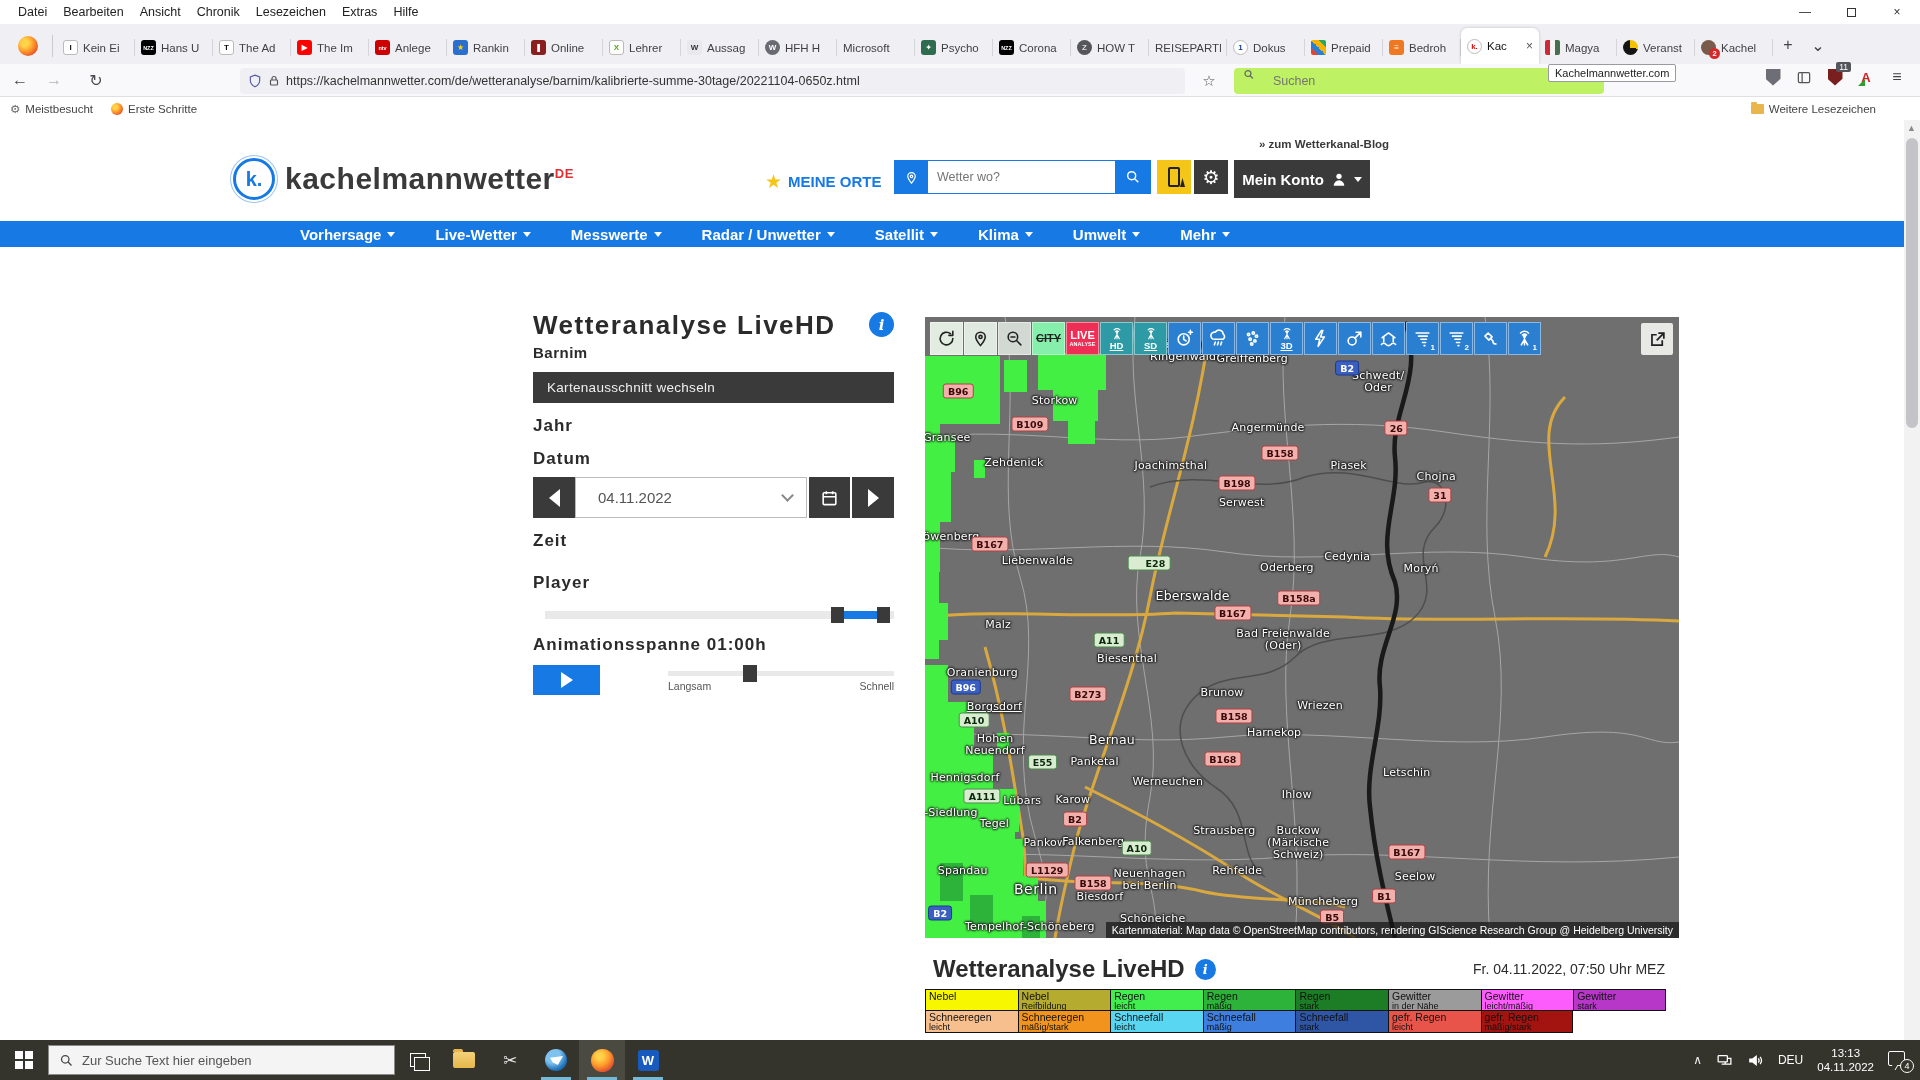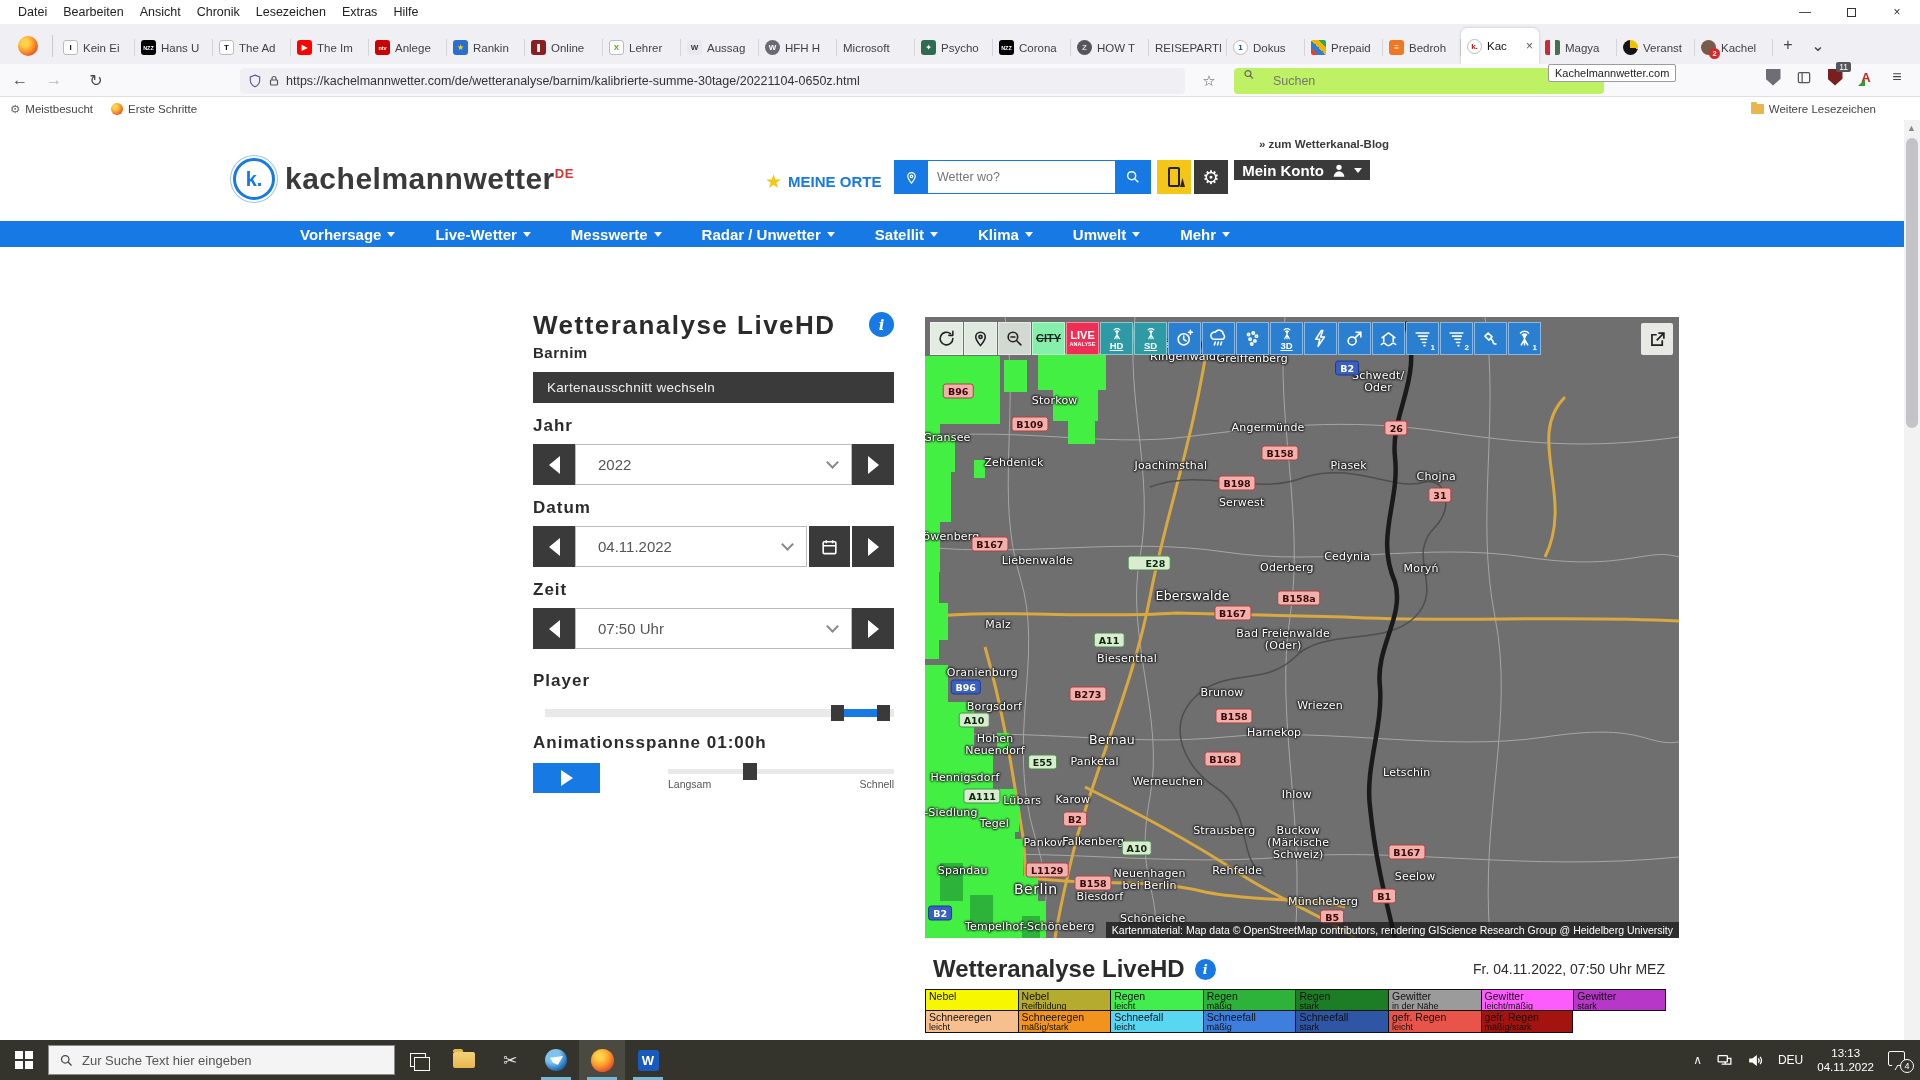--- a/index.html
+++ b/index.html
@@ -97,21 +97,21 @@
     color:#888; padding-left:9px; outline:none; font-family:inherit; }
   #ss-go { width:36px; background:#1779e4; display:flex; align-items:center; justify-content:center; }
   #app-btn { position:absolute; left:1157px; top:22px; width:34px; height:34px; background:#f5c518;
     display:flex; align-items:center; justify-content:center; }
   #phone-ic { width:12px; height:20px; border:2px solid #222; border-radius:2px; position:relative;}
   #phone-ic:before{content:""; position:absolute; right:-7px; bottom:-2px; width:5px; height:9px; background:#222;
     clip-path:polygon(50% 0,100% 100%,0 100%);}
   #gear-btn { position:absolute; left:1194px; top:22px; width:34px; height:34px; background:#3a3a3a;
     color:#fff; font-size:19px; display:flex; align-items:center; justify-content:center;
     font-family:"DejaVu Sans",sans-serif; }
-  #account-btn { position:absolute; left:1234px; top:22px; width:136px; height:20px; background:#3a3a3a;
+  #account-btn { position:absolute; left:1234px; top:22px; width:136px; height:38px; background:#3a3a3a;
     color:#fff; display:flex; align-items:center; justify-content:center; gap:7px;
     font-size:15px; font-weight:bold; }
   .caret { width:0; height:0; border-left:4px solid transparent; border-right:4px solid transparent;
     border-top:5px solid #fff; }
   #site-nav { position:absolute; left:0; top:83px; width:1904px; height:26px; background:#1779e4;
     display:flex; align-items:center; padding-left:300px; gap:40px; }
   .nav-item { color:#fff; font-weight:bold; font-size:15px; display:flex; align-items:center; gap:6px; }
   #promo { position:absolute; left:0; top:142px; width:1904px; text-align:center; font-size:13px;
     font-weight:bold; color:#1a1a1a; letter-spacing:.4px; }
 
@@ -498,32 +498,20 @@
 
   <div id="panel">
     <div id="panel-title">Wetteranalyse LiveHD</div>
     <div id="panel-info">
         <div class="info-circle">i</div>
       </div>
     <div id="panel-sub">Barnim</div>
     <div id="map-switch-btn">Kartenausschnitt wechseln</div>
 
     <div class="fld-label">Jahr</div>
-    <div class="ctl-row">
-      <div class="arrow-btn">
-          <span class="tri-l"></span>
-        </div>
-      <div class="sel">
-          <span>2022</span>
-          <span class="chev"></span>
-        </div>
-      <div class="arrow-btn">
-          <span class="tri-r"></span>
-        </div>
-    </div>
 
     <div class="fld-label">Datum</div>
     <div class="ctl-row">
       <div class="arrow-btn">
           <span class="tri-l"></span>
         </div>
       <div class="sel">
           <span>04.11.2022</span>
           <span class="chev"></span>
         </div>
@@ -532,32 +520,20 @@
             <rect x="4" y="6" width="16" height="15" rx="1.5"></rect>
             <path d="M4 11h16M8 4v4M16 4v4"></path>
           </svg>
       </div>
       <div class="arrow-btn" style="margin-left:2px;">
           <span class="tri-r"></span>
         </div>
     </div>
 
     <div class="fld-label">Zeit</div>
-    <div class="ctl-row">
-      <div class="arrow-btn">
-          <span class="tri-l"></span>
-        </div>
-      <div class="sel">
-          <span>07:50 Uhr</span>
-          <span class="chev"></span>
-        </div>
-      <div class="arrow-btn">
-          <span class="tri-r"></span>
-        </div>
-    </div>
 
     <div class="fld-label" style="margin-top:22px;">Player</div>
     <div id="player-track">
       <div id="pt-rail"></div>
         <div id="pt-fill"></div>
       <div class="pt-handle" style="left:298px;"></div>
       <div class="pt-handle" style="left:344px;"></div>
     </div>
     <div class="fld-label" style="margin-top:12px;">Animationsspanne 01:00h</div>
     <div id="play-row">
@@ -766,21 +742,21 @@
         <div class="mlabel" style="left: 48%; top: 40.4%;">Oderberg</div>
         <div class="mlabel" style="left: 65.8%; top: 40.6%;">Moryń</div>
         <div class="mlabel big" style="left: 35.5%; top: 44.9%;">Eberswalde</div>
         <div class="mlabel" style="left: 9.7%; top: 49.6%;">Malz</div>
         <div class="mlabel" style="left: 47.5%; top: 52%;">Bad Freienwalde
 (Oder)</div>
         <div class="mlabel" style="left: 26.8%; top: 55.1%;">Biesenthal</div>
         <div class="mlabel" style="left: 7.6%; top: 57.3%;">Oranienburg</div>
         <div class="mlabel" style="left: 39.4%; top: 60.5%;">Brunow</div>
         <div class="mlabel" style="left: 52.4%; top: 62.6%;">Wriezen</div>
-        <div class="mlabel" style="left: 9.2%; top: 62.8%;">Borgsdorf</div>
+        <div class="mlabel" style="left: 9.2%; top: 62.8%; text-decoration: underline;">Borgsdorf</div>
         <div class="mlabel" style="left: 46.3%; top: 67%;">Harnekop</div>
         <div class="mlabel big" style="left: 24.8%; top: 68.1%;">Bernau</div>
         <div class="mlabel" style="left: 9.3%; top: 68.9%;">Hohen
 Neuendorf</div>
         <div class="mlabel" style="left: 22.5%; top: 71.7%;">Panketal</div>
         <div class="mlabel" style="left: 63.9%; top: 73.4%;">Letschin</div>
         <div class="mlabel" style="left: 5.3%; top: 74.2%;">Hennigsdorf</div>
         <div class="mlabel" style="left: 32.2%; top: 74.9%;">Werneuchen</div>
         <div class="mlabel" style="left: 49.3%; top: 76.9%;">Ihlow</div>
         <div class="mlabel" style="left: 12.9%; top: 77.9%;">Lübars</div>

